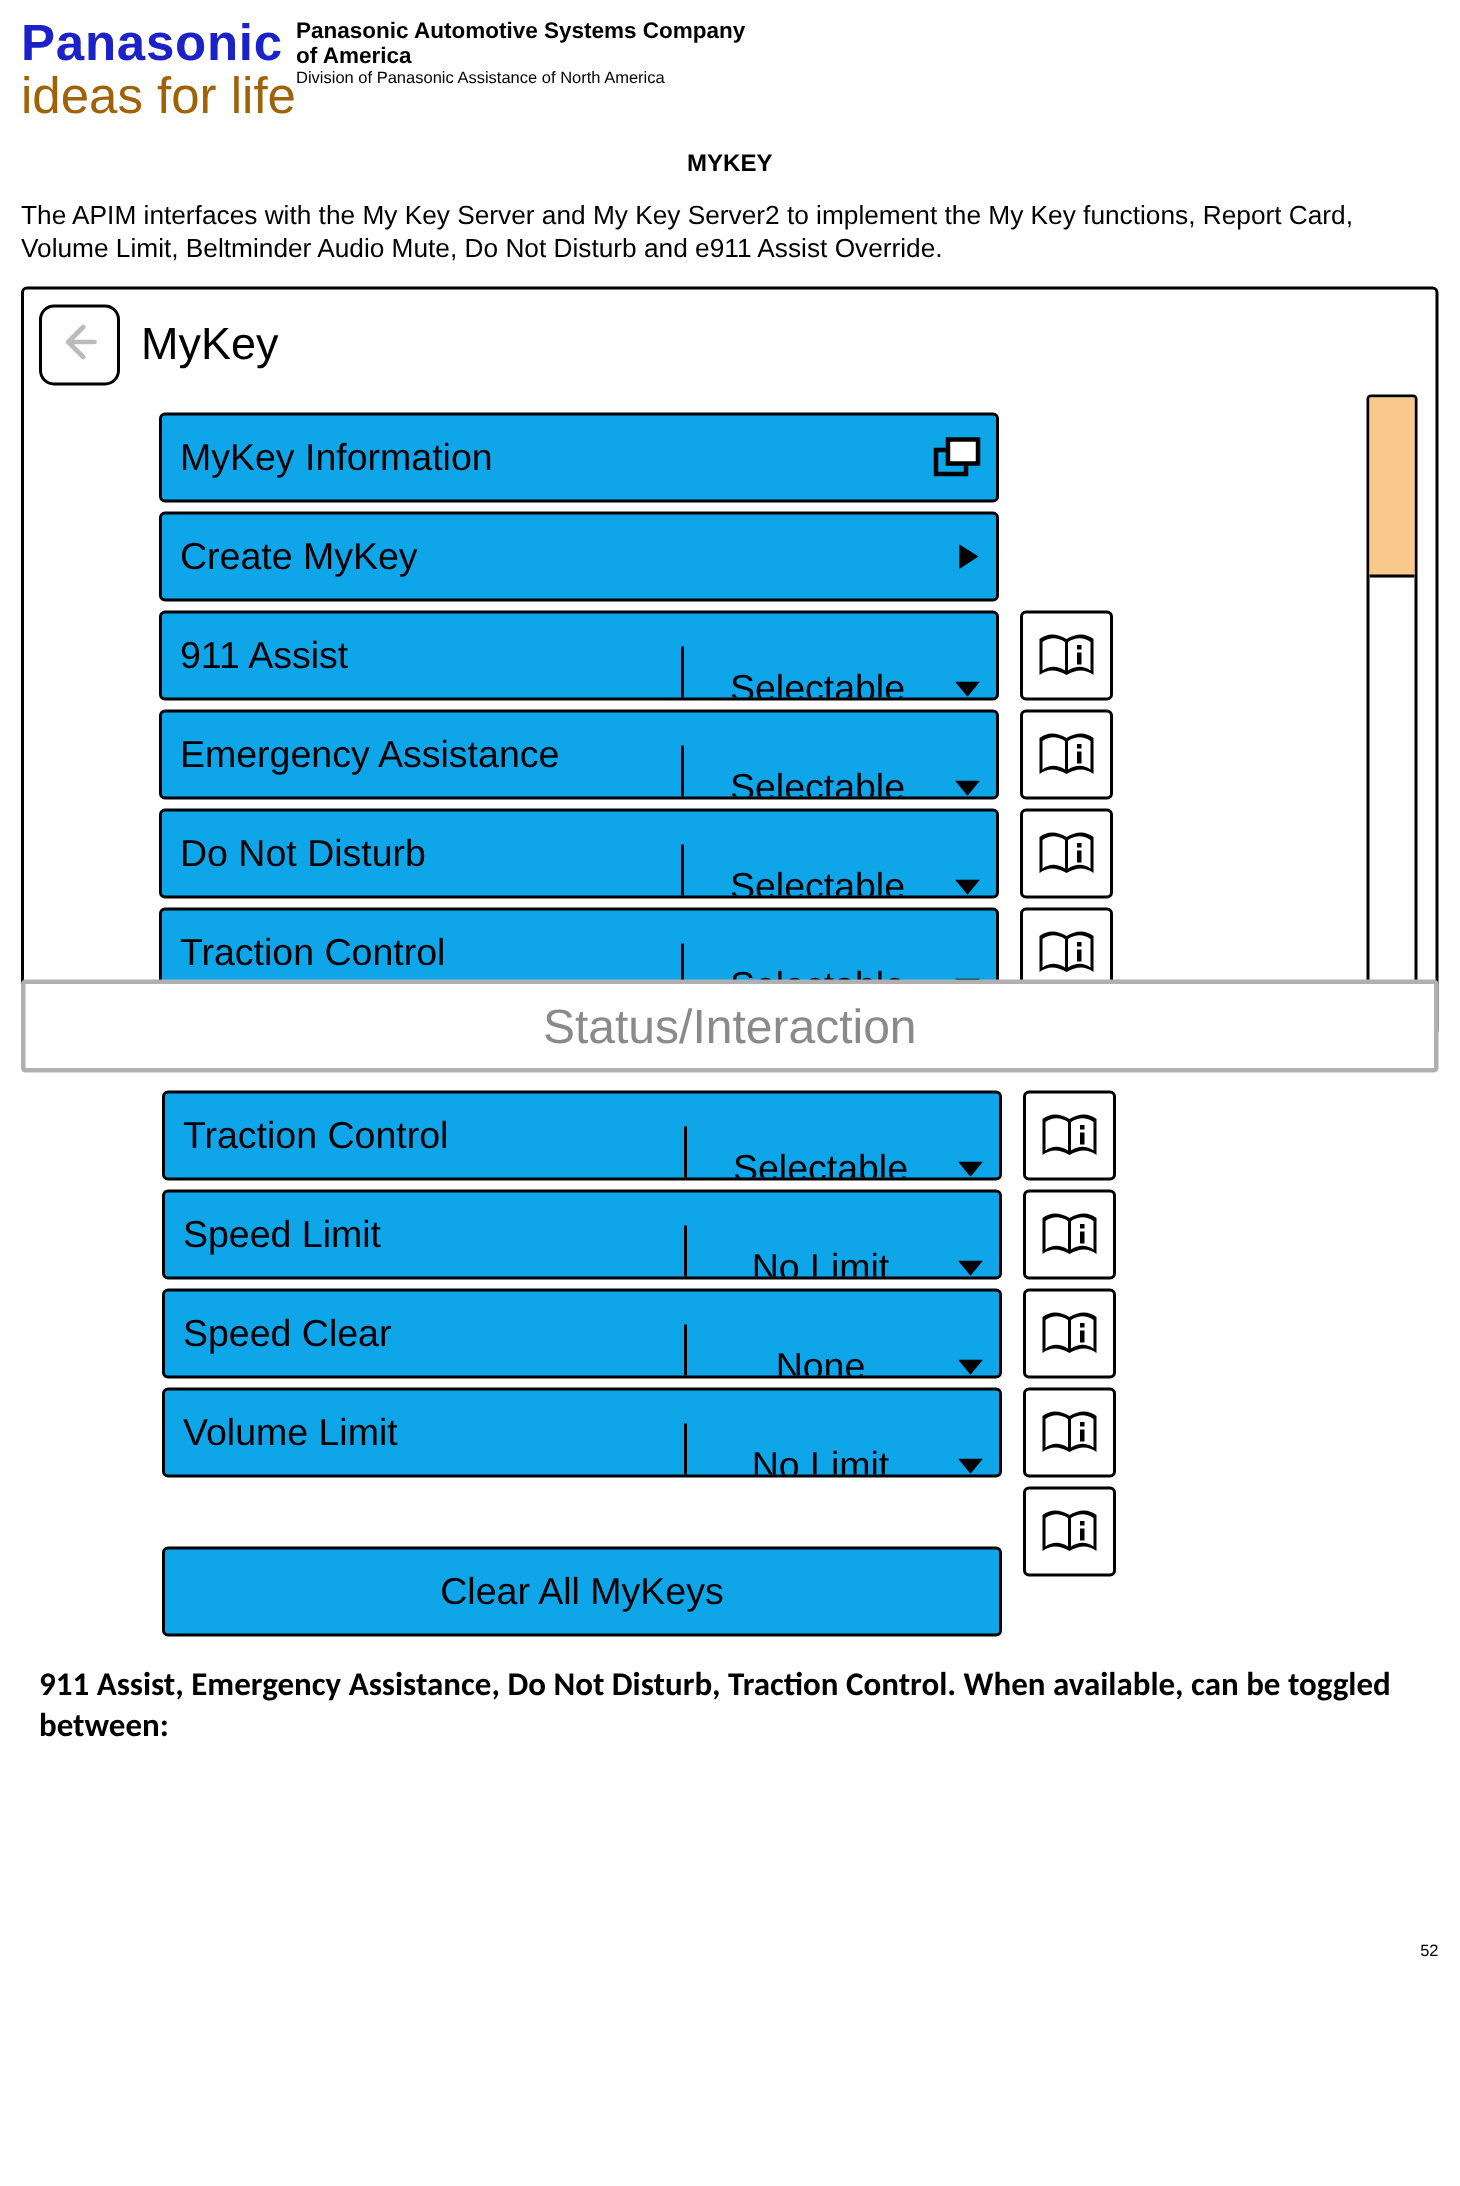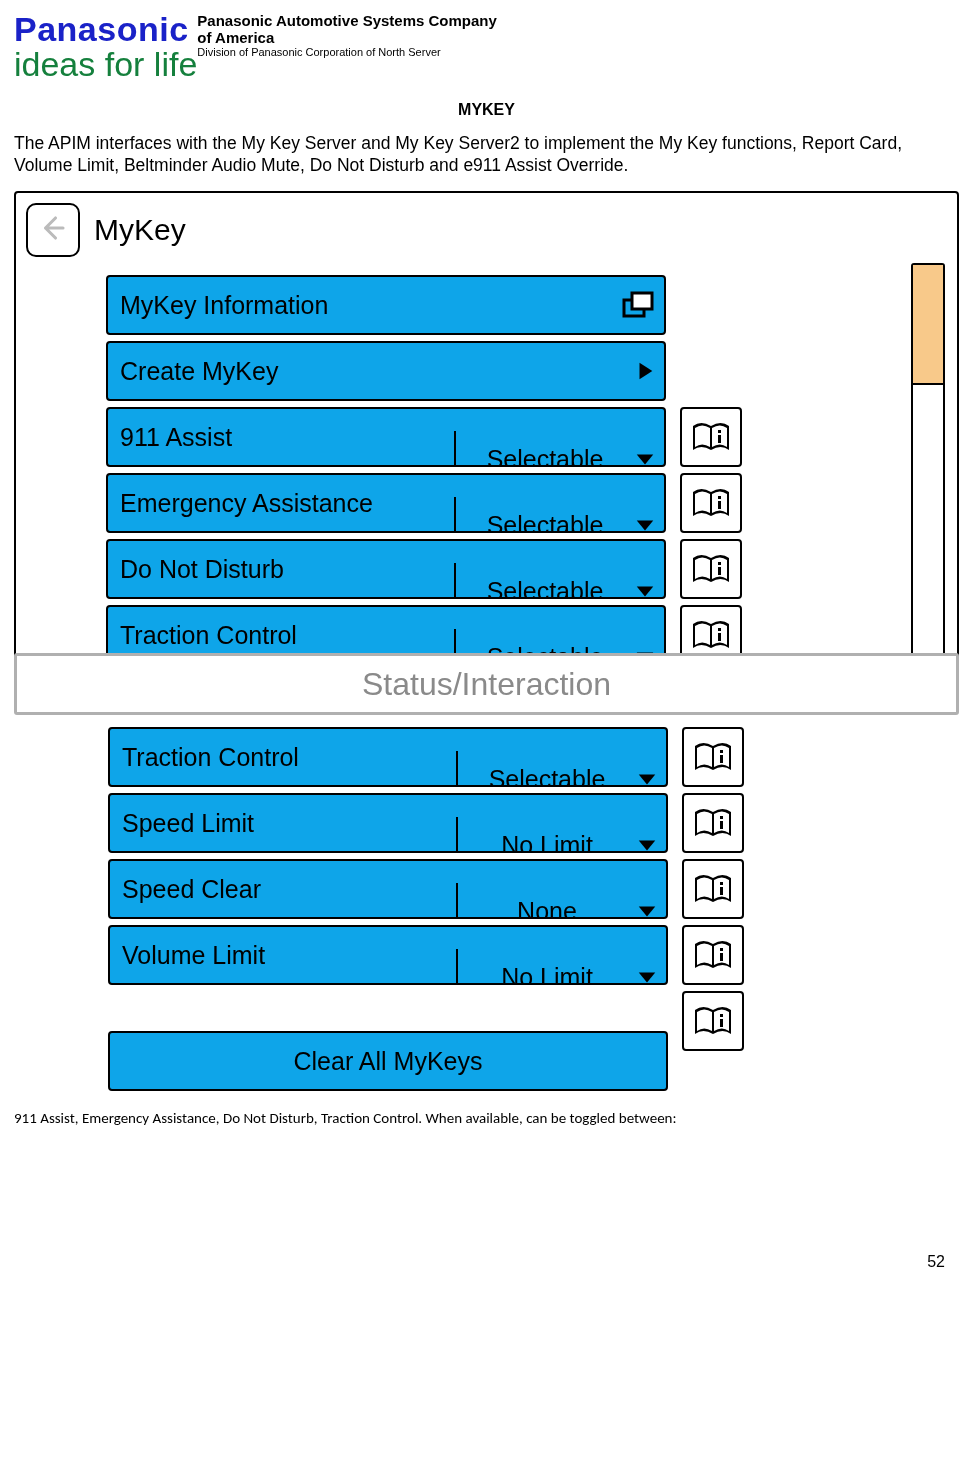--- a/index.html
+++ b/index.html
@@ -22,21 +22,21 @@
   }
   .brand-left { }
   .brand-name {
     color: #1a22c8;
     font-weight: 700;
     font-size: 34px;
     line-height: 1;
     letter-spacing: 0.5px;
   }
   .brand-tagline {
-    color: #15803d;
+    color: #a16207;
     font-size: 34px;
     line-height: 1.1;
   }
   .brand-right {
     text-align: left;
     font-size: 15px;
   }
   .company-line1 { font-weight: 700; }
   .company-line2 { font-weight: 700; }
   .company-line3 { font-size: 11px; }
@@ -173,45 +173,46 @@
   }
   .below-row {
     display: flex;
     align-items: stretch;
     gap: 14px;
     margin-bottom: 6px;
   }
   .clear-row .main-cell { justify-content: center; margin-top: 40px; }
   .clear-row .label-part { text-align: center; flex: 1 1 auto; }
   .footer-para {
-    font-size: 15px;
-    margin: 18px 4px 0 0;
+    font-size: 22px;
+    margin: 18px 4px 0 12px;
     font-family: Calibri, Arial, sans-serif;
+    font-weight: bold;
   }
   .page-number {
     position: absolute;
-    right: 28px;
+    right: 14px;
     bottom: 6px;
-    font-size: 16px;
+    font-size: 11px;
   }
 </style>
 </head>
 <body>
 
 <div class="page">
 
   <div class="brand-block">
     <div class="brand-left">
       <div class="brand-name">Panasonic</div>
       <div class="brand-tagline">ideas for life</div>
     </div>
     <div class="brand-right">
       <div class="company-line1">Panasonic Automotive Systems Company</div>
       <div class="company-line2">of America</div>
-      <div class="company-line3">Division of Panasonic Corporation of North Server</div>
+      <div class="company-line3">Division of Panasonic Assistance of North America</div>
     </div>
   </div>
 
   <div class="section-title">MYKEY</div>
 
   <div class="body-para">The APIM interfaces with the My Key Server and My Key Server2 to implement the My Key functions, Report Card, Volume Limit, Beltminder Audio Mute, Do Not Disturb and e911 Assist Override.</div>
 
   <div class="ui-panel">
 
     <div class="scroll-track">

